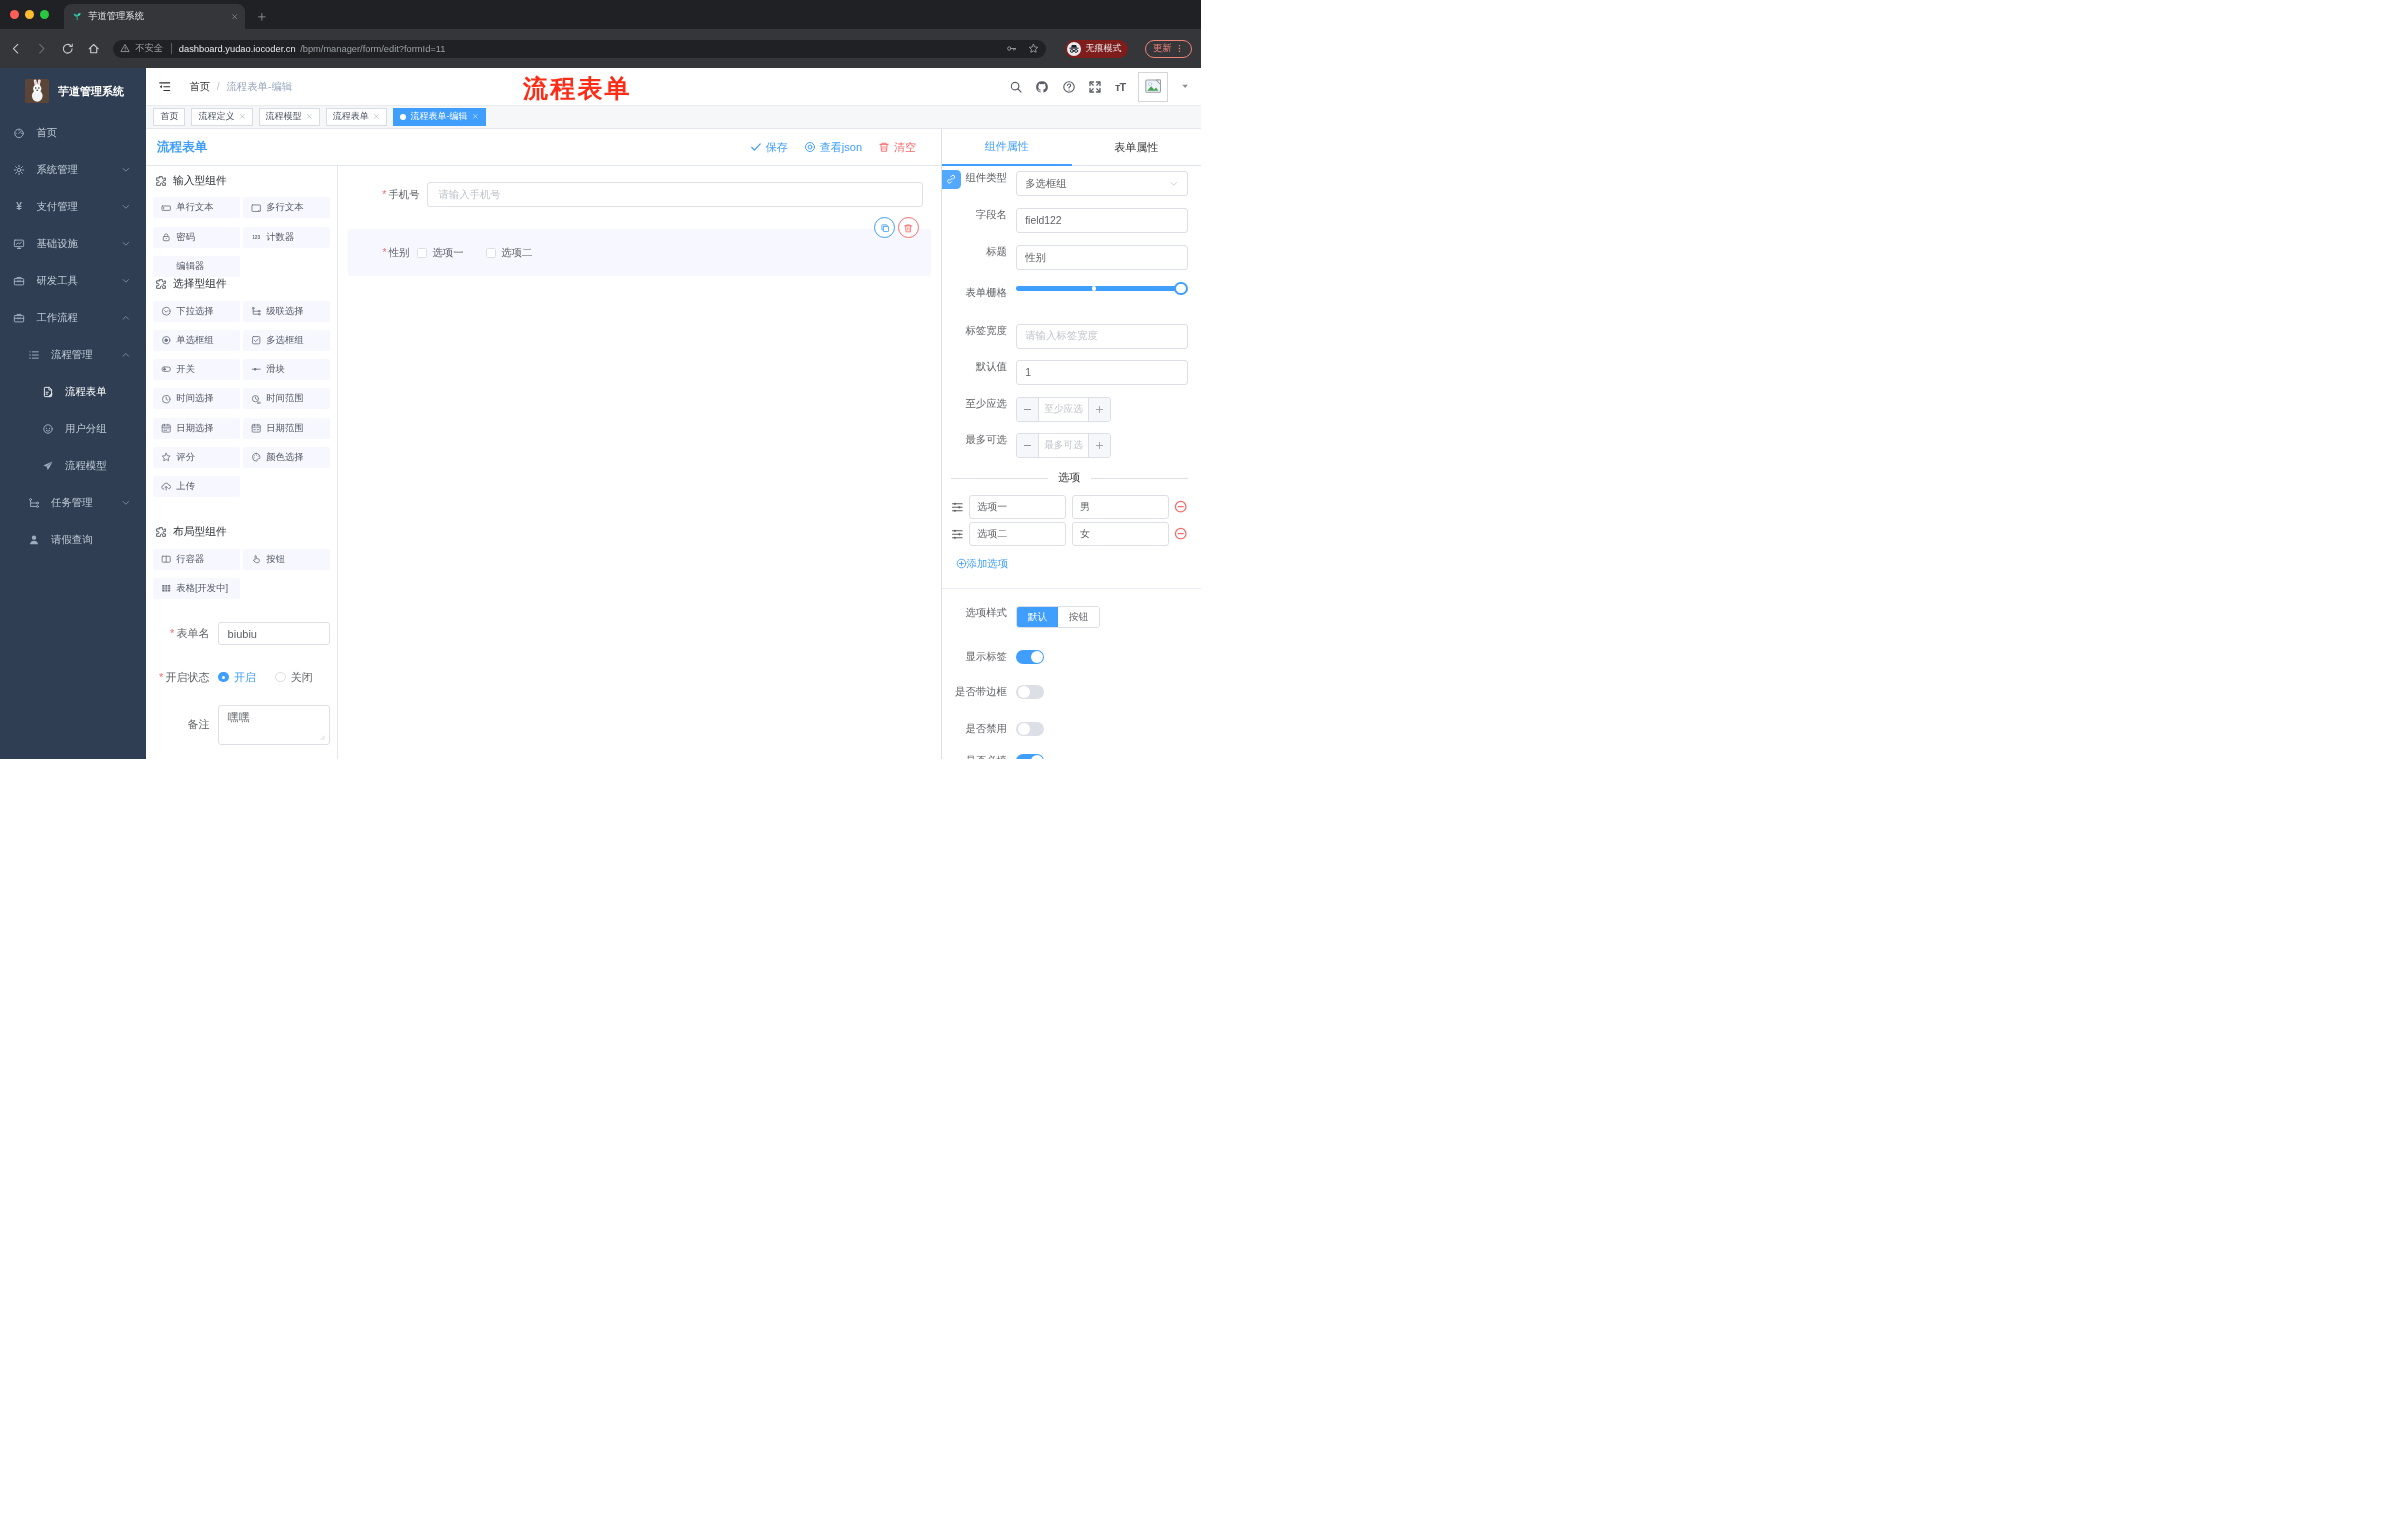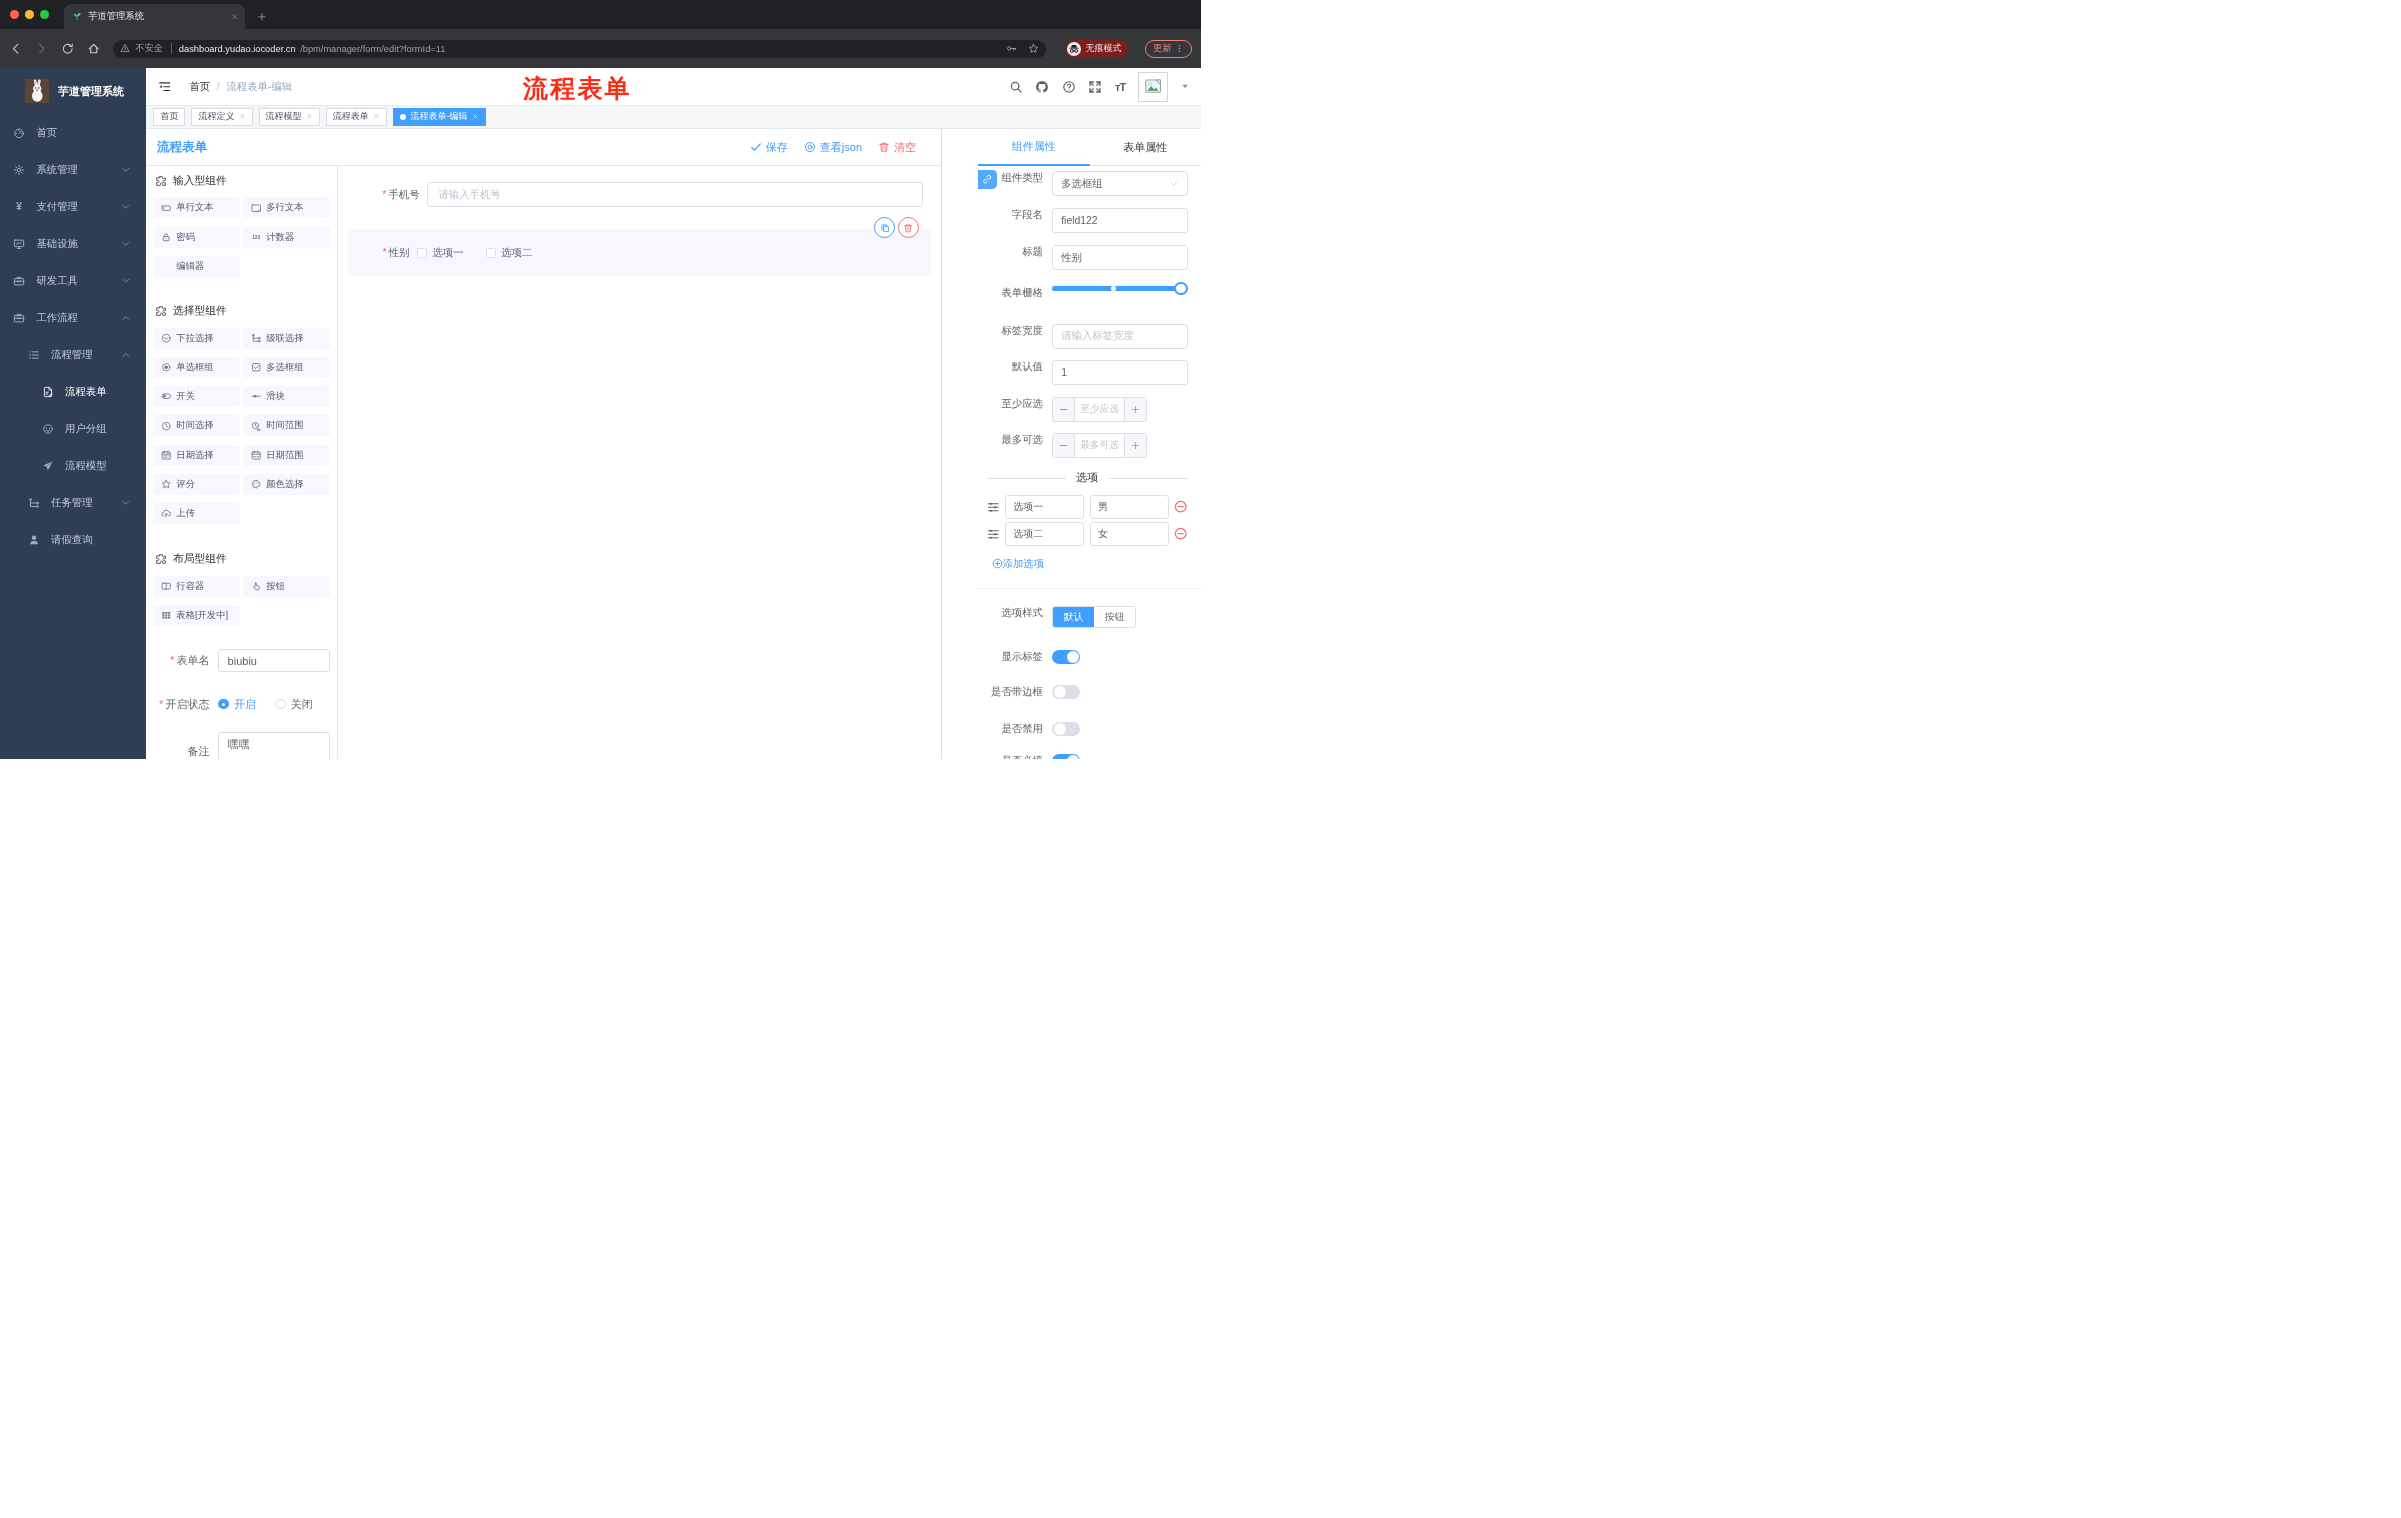--- a/index.html
+++ b/index.html
@@ -73,21 +73,21 @@
   .act { display:flex; gap:3.7px; align-items:center; color:#409eff; cursor:pointer; }
   .act .ai { width:12px; height:12px; }
   .act.danger { color:#f56c6c; }
 
   .ed-cols { flex:1; display:flex; min-height:0; }
 
   
   .lpanel { width:192px; border-right:0.7px solid #e4e7ed; padding:7.4px 7.4px 6px; overflow:hidden; flex:none; }
   .sect-h { display:flex; align-items:center; gap:6px; color:#2b2f36; font-size:10.8px; margin:0 0 9px 1.5px; height:15px; }
   .sect-h .si { width:12px; height:12px; color:#4a4e57; }
-  .sect-h.mt1 { margin-top:27px; } .sect-h.mt2 { margin-top:28px; }
+  .sect-h.mt1 { } .sect-h.mt2 { margin-top:28px; }
   .cgrid { display:grid; grid-template-columns:1fr 1fr; gap:8.2px 3.7px; }
   .comp-btn { height:21px; background:#f6f7ff; border-radius:2.2px; display:flex; align-items:center; gap:5.2px; padding-left:7.4px; font-size:9.3px; color:#545861; cursor:grab; white-space:nowrap; overflow:hidden; }
   .comp-btn .ci { width:10.4px; height:10.4px; color:#6f7480; }
 
   .meta-form { margin-top:23px; font-size:11px; color:#606266; }
   .mrow { display:flex; align-items:center; }
   .mrow > label { width:65px; text-align:right; padding-right:9px; flex:none; white-space:nowrap; }
   .star { color:#f56c6c; margin-right:2.2px; }
   .minp { flex:1; height:23px; border:0.7px solid #dcdfe6; border-radius:3px; display:flex; align-items:center; padding:0 8.2px; color:#606266; background:#fff; }
   .radios { display:flex; align-items:center; gap:19.3px; }
@@ -107,21 +107,21 @@
   .sel-block { margin:22px -8.2px 0; background:#f6f7ff; border-radius:3px; height:47px; display:flex; align-items:center; position:relative; }
   .cbgroup { display:flex; align-items:center; gap:5.2px; color:#606266; }
   .cbx { width:10.4px; height:10.4px; border:0.7px solid #dcdfe6; border-radius:1.5px; background:#fff; flex:none; }
   .block-actions { position:absolute; top:-12px; right:12.6px; display:flex; gap:2.2px; }
   .circle-btn { width:21px; height:21px; border-radius:50%; background:#fff; display:flex; align-items:center; justify-content:center; cursor:pointer; }
   .circle-btn .bi { width:10.4px; height:10.4px; }
   .cb-copy { border:0.7px solid #409eff; color:#409eff; }
   .cb-del { border:0.7px solid #f56c6c; color:#f56c6c; }
 
   
-  .rpanel { width:260px; border-left:0.7px solid #dcdfe6; display:flex; flex-direction:column; background:#fff; flex:none;padding-left:36px; }
+  .rpanel { width:260px; border-left:0.7px solid #dcdfe6; display:flex; flex-direction:column; background:#fff; flex:none; }
   .ptabs { height:37px; display:flex; flex:none; }
   .ptab { flex:1; display:flex; align-items:center; justify-content:center; font-size:11px; color:#303133; border-bottom:1.5px solid #dfe4ed; cursor:pointer; }
   .ptab.active { color:#409eff; border-bottom:2.2px solid #409eff; }
   .pbody { flex:1; position:relative; padding:0 13.4px 0 9px; overflow:hidden; }
   .link-chip { position:absolute; left:0; top:3.7px; width:19.3px; height:19.3px; background:#53a8ff; border-radius:0 4.5px 4.5px 0; color:#fff; display:flex; align-items:center; justify-content:center; }
   .link-chip .li { width:10.4px; height:10.4px; }
   .prow { display:flex; align-items:flex-start; font-size:10.4px; color:#606266; }
   .prow > label { width:65px; text-align:right; padding-right:9px; flex:none; white-space:nowrap; }
   .pctl { flex:1; height:25px; border:0.7px solid #dcdfe6; border-radius:3px; display:flex; align-items:center; padding:0 8.2px; color:#606266; background:#fff; }
   .pctl .ph { color:#c0c4cc; }

